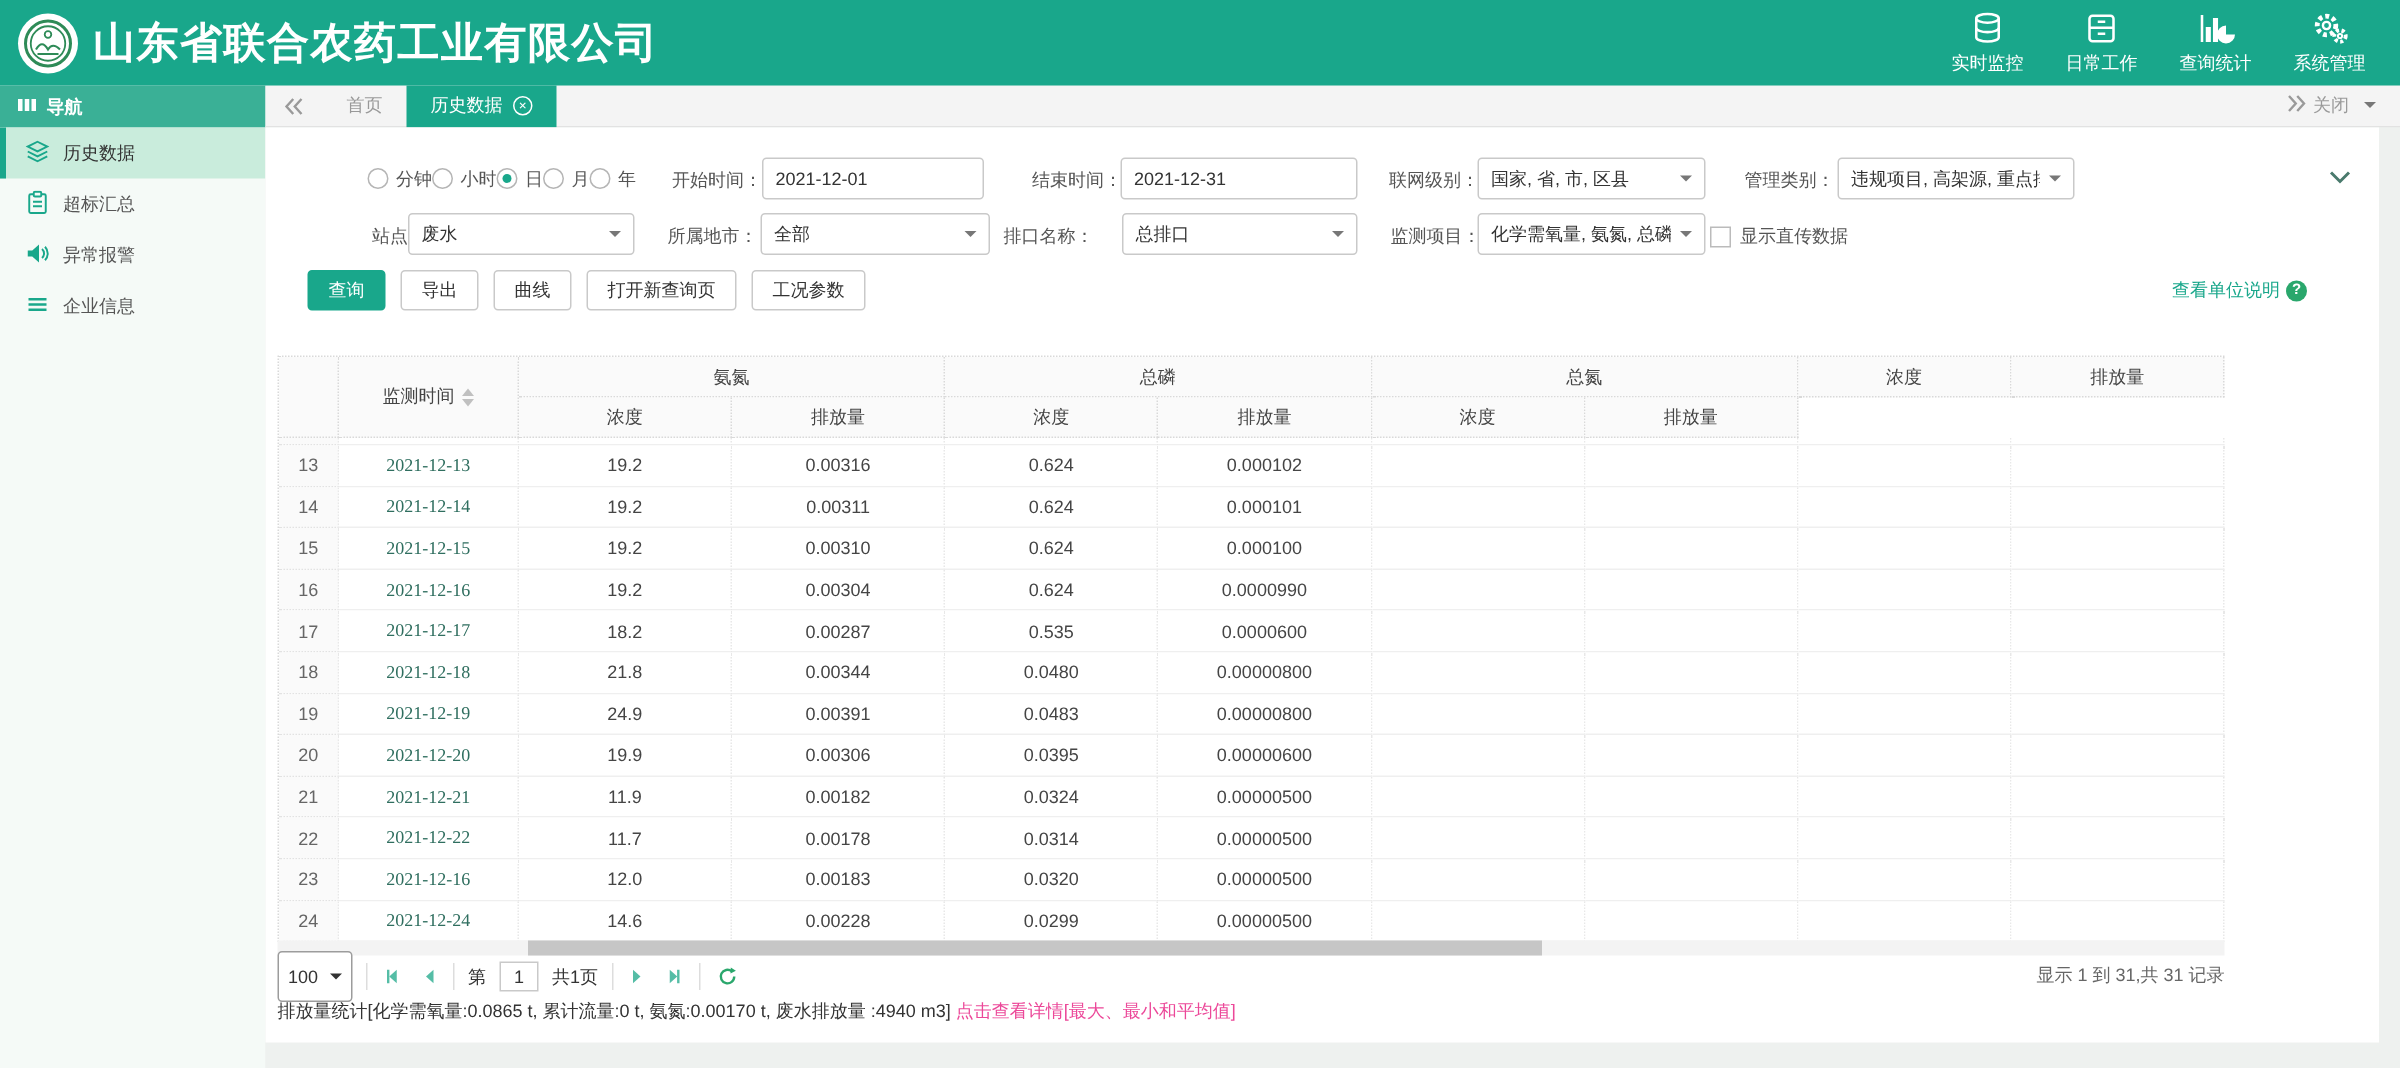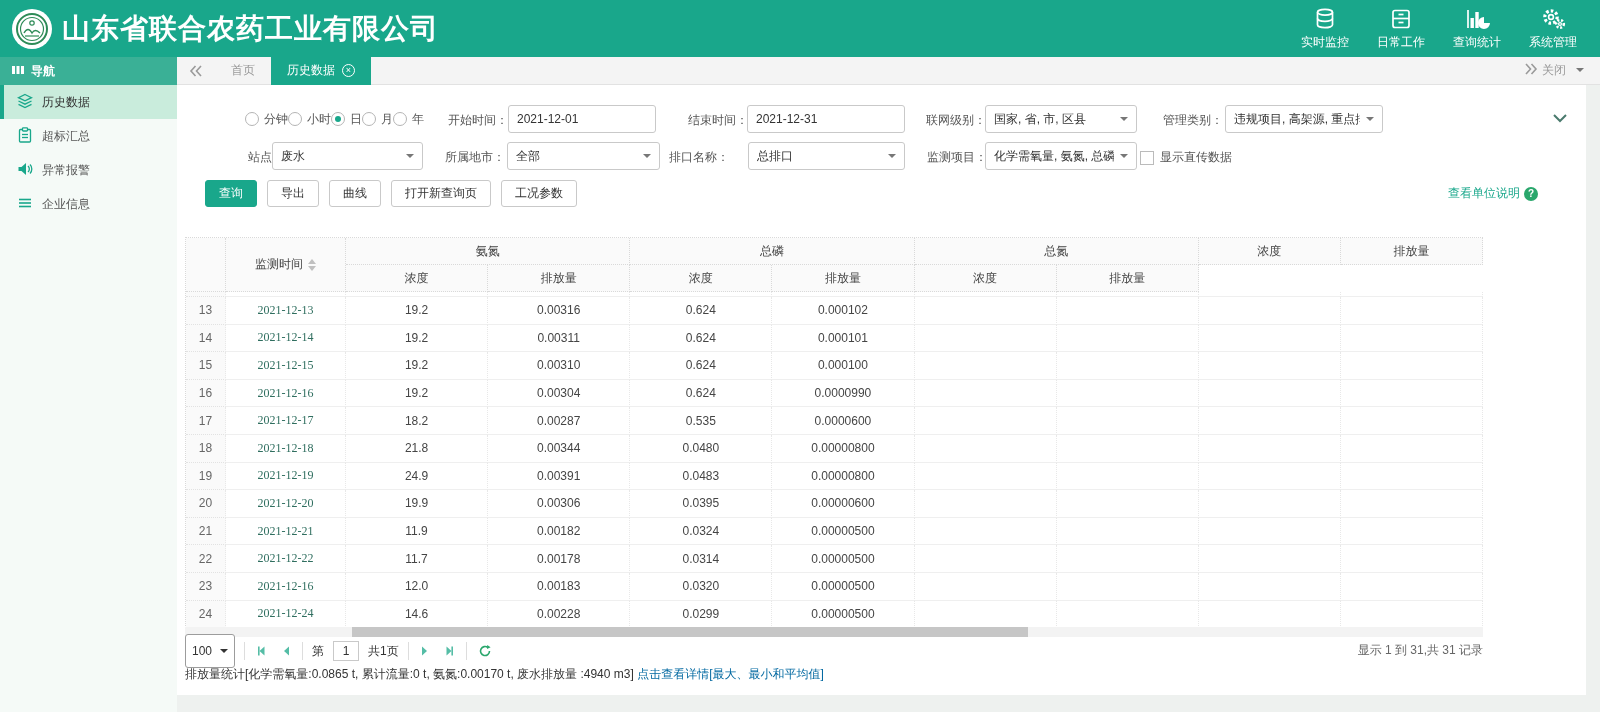--- a/index.html
+++ b/index.html
@@ -77,21 +77,21 @@
   #hthumb { position:absolute; left:167px; top:0; width:676px; height:10px; background:#c6c6c6; }
 
   
   #pager { position:absolute; top:553px; left:8px; height:26px; display:flex; align-items:center; gap:9px; color:#333; }
   .psel { border:1px solid #9c9c9c; border-radius:3px; height:22px; display:flex; align-items:center; padding:16px 6px; gap:8px; cursor:pointer; background:#fff; }
   .pdiv { width:1px; height:18px; background:#ddd; }
   .parrow { display:flex; align-items:center; cursor:pointer; padding:0 2px; }
   .pg-input { width:26px; height:20px; border:1px solid #c9c9c9; text-align:center; font-size:12px; color:#333; font-family:inherit; }
   #summary { position:absolute; top:557px; right:103px; color:#666; }
   #footstats { position:absolute; top:581px; left:8px; white-space:nowrap; color:#333; }
-  #footstats .link { color:#0369a1; cursor:pointer; }
+  #footstats .link { color:#ec4899; cursor:pointer; }
 </style>
 </head>
 <body>
 
 <div class="app-header">
   <div class="logo">
     <svg width="34" height="34" viewBox="0 0 34 34">
       <circle cx="17" cy="17" r="15" fill="#fff" stroke="#2e8b57" stroke-width="2"></circle>
       <circle cx="17" cy="17" r="11.5" fill="none" stroke="#2e8b57" stroke-width="1.2"></circle>
       <circle cx="17" cy="11" r="2.2" fill="none" stroke="#2e8b57" stroke-width="1.2"></circle>

